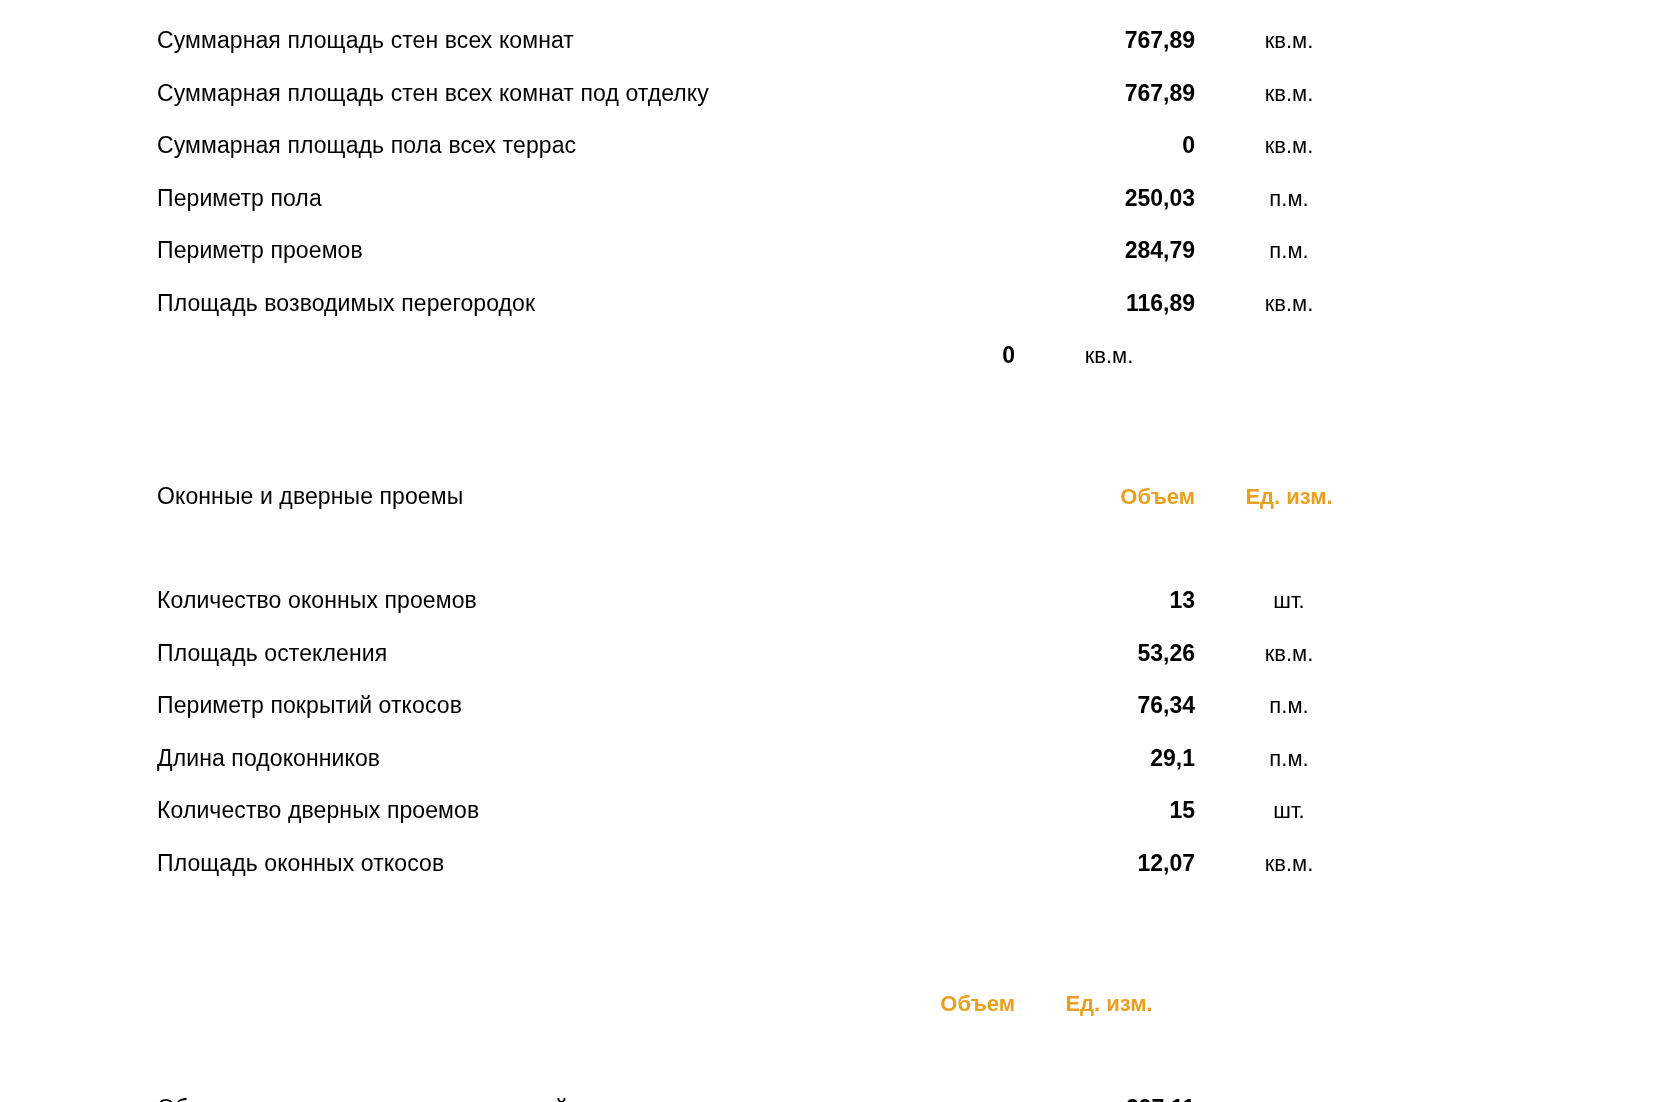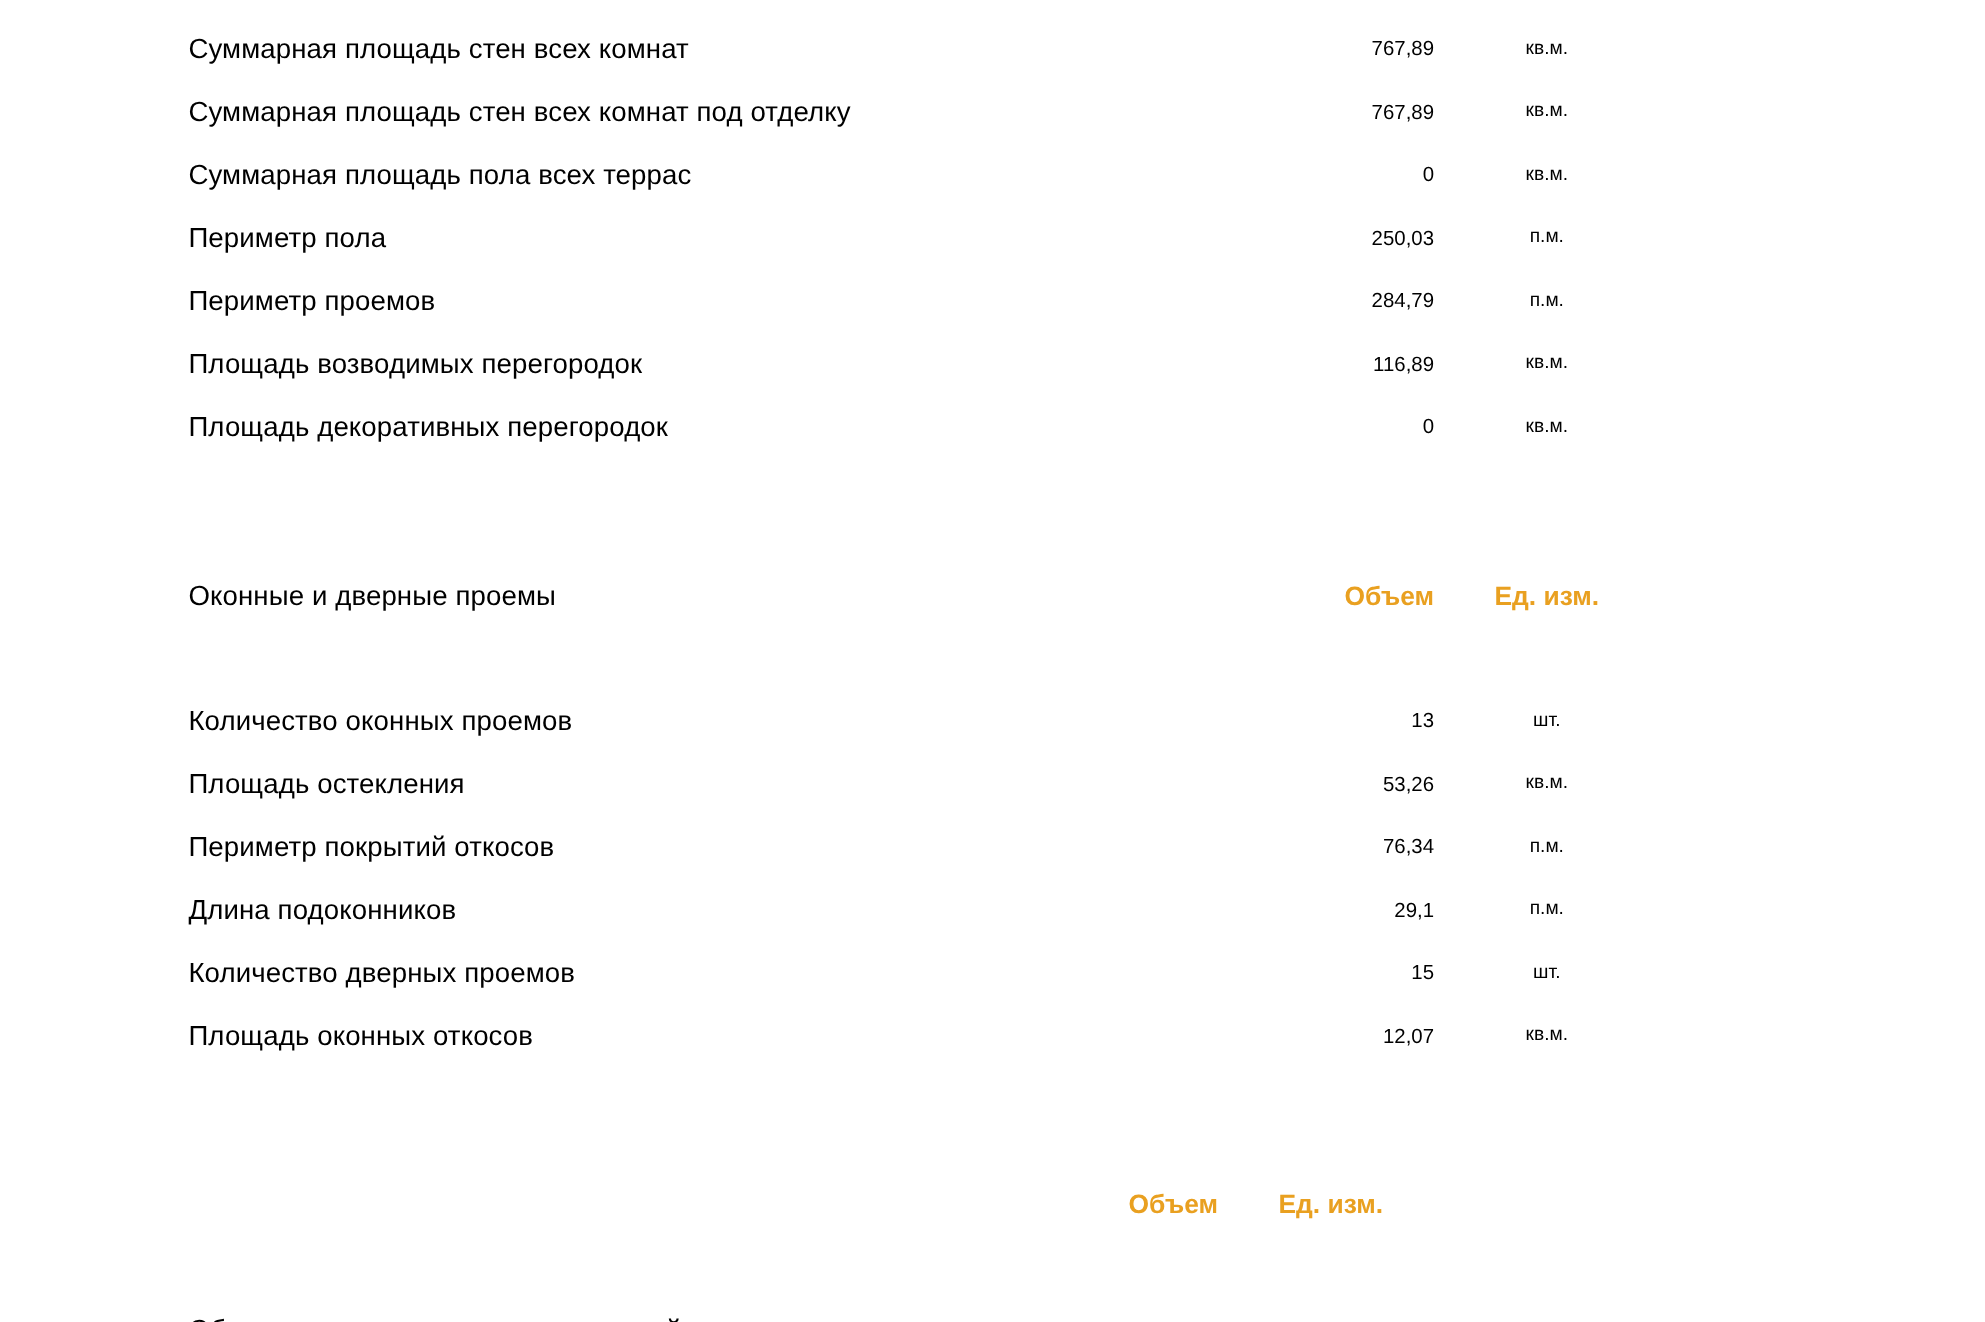--- a/index.html
+++ b/index.html
@@ -44,29 +44,30 @@
 
   .cell-label {
     font-size: 23px;
     line-height: 1.25;
     letter-spacing: 0.1px;
     text-align: left;
     white-space: nowrap;
   }
 
   .cell-value {
-    font-size: 17px;
+    font-size: 23px;
     line-height: 1.25;
     text-align: right;
     padding-right: 4px;
     white-space: nowrap;
+    font-weight: bold;
   }
 
   .cell-unit {
-    font-size: 16px;
+    font-size: 22px;
     line-height: 1.25;
     text-align: center;
     white-space: nowrap;
   }
 
   
   .row.section-header .cell-label {
     font-weight: normal;
     font-size: 23px;
   }
@@ -116,21 +117,20 @@
         <div class="cell-label">Периметр проемов</div>
         <div class="cell-value">284,79</div>
         <div class="cell-unit">п.м.</div>
       </div>
       <div class="row">
         <div class="cell-label">Площадь возводимых перегородок</div>
         <div class="cell-value">116,89</div>
         <div class="cell-unit">кв.м.</div>
       </div>
       <div class="row">
-        <div class="cell-label">Площадь декоративных перегородок</div>
         <div class="cell-value">0</div>
         <div class="cell-unit">кв.м.</div>
       </div>
       <div class="spacer-lg"></div>
       <div class="row section-header">
         <div class="cell-label">Оконные и дверные проемы</div>
         <div class="cell-value">Объем</div>
         <div class="cell-unit">Ед. изм.</div>
       </div>
       <div class="spacer-sm"></div>

